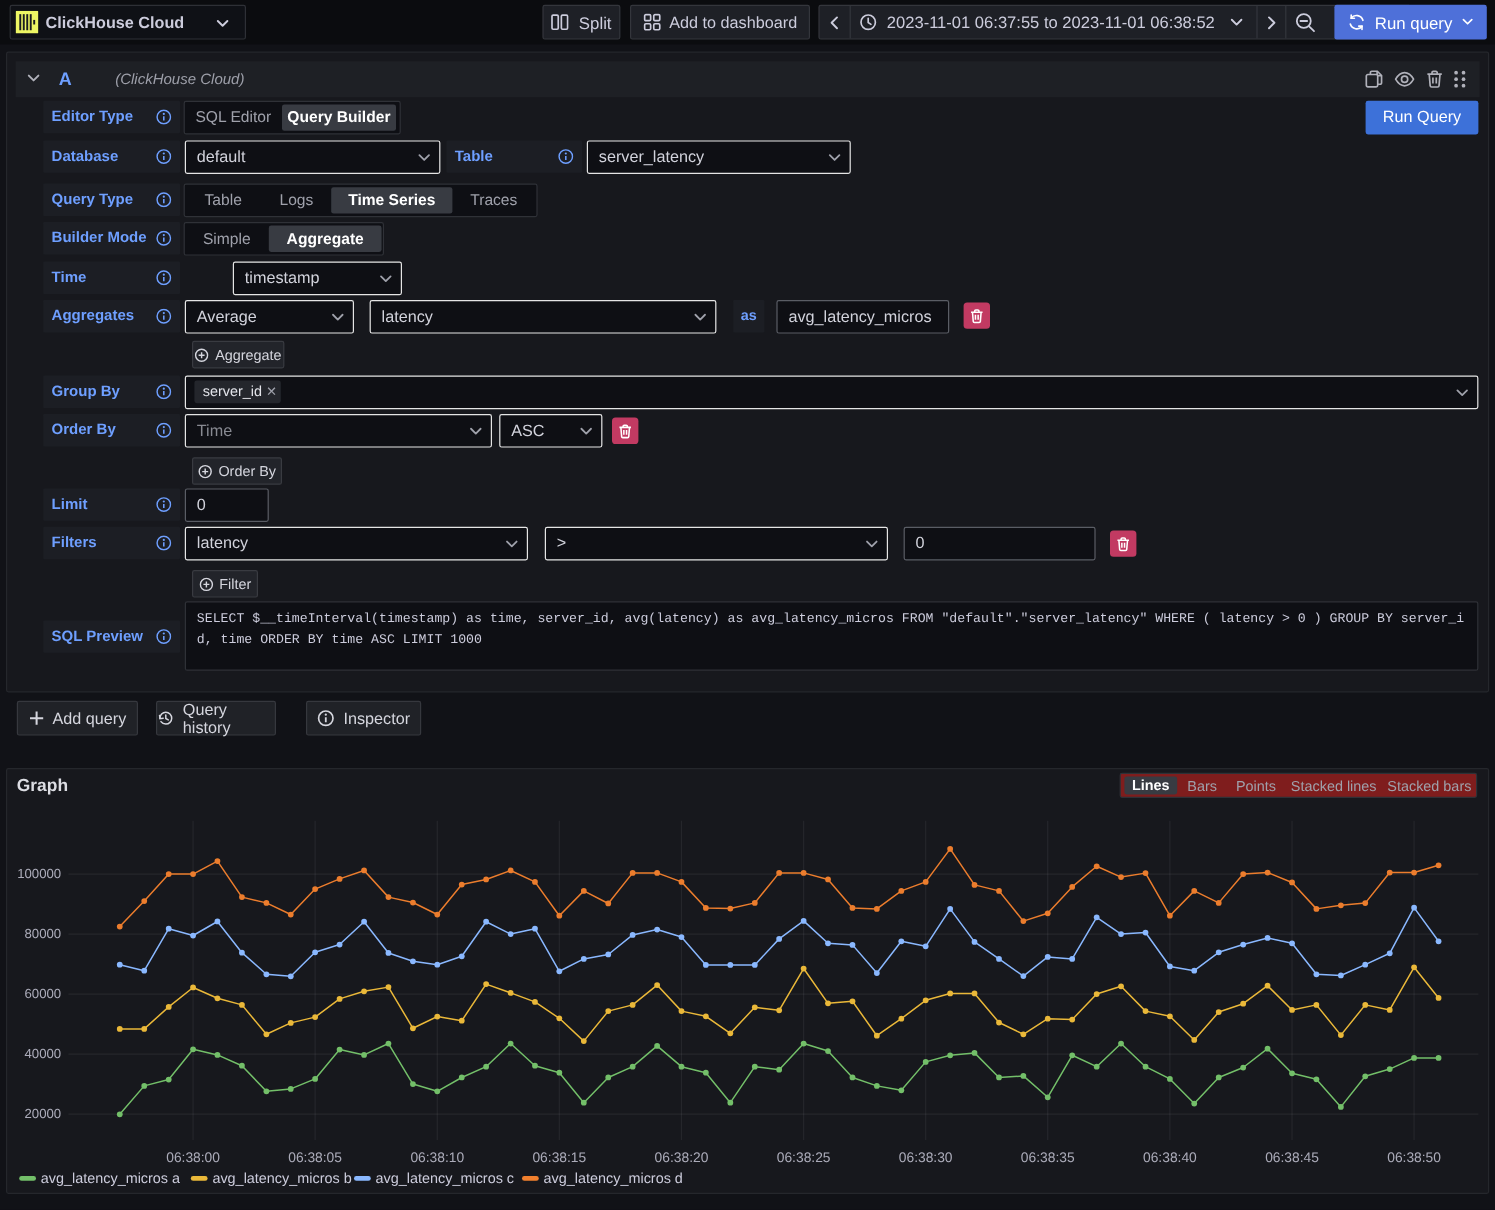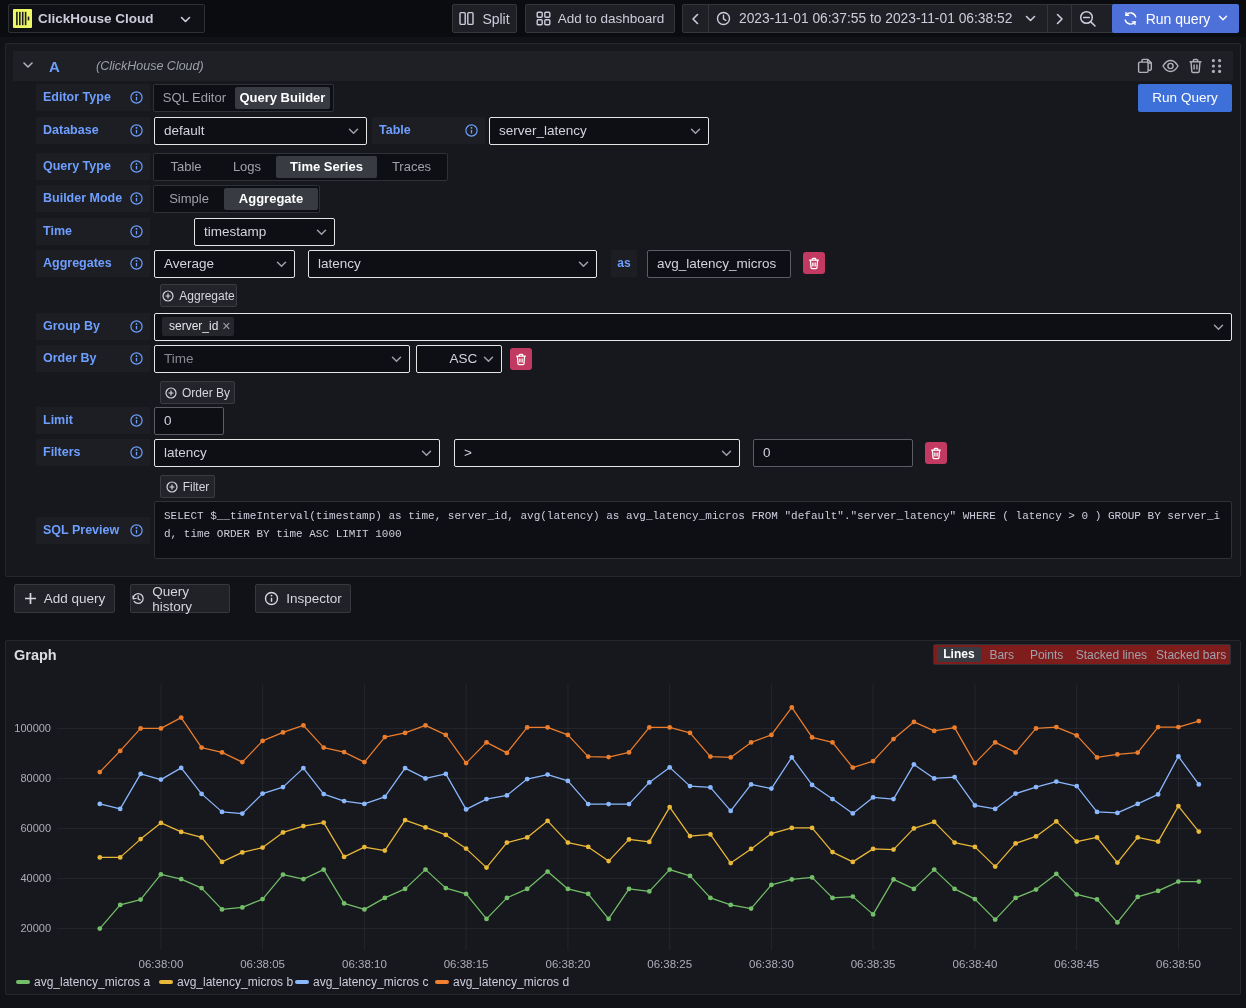--- a/index.html
+++ b/index.html
@@ -234,21 +234,21 @@
     </div>
 <div class="a" style="left:162px;top:317px;width:72px;height:19px;background:#24262c;border-radius:2px;color:#e3e4ea;font-size:12px;font-weight:500;line-height:19px;padding-left:7px;">server_id <span style="color:#9fa1ab;font-size:11px;">✕</span></div>
 <div class="lbl" style="left:36px;top:345px;width:114px;">Order By<svg width="13" height="13" viewBox="0 0 13 13">
         <circle cx="6.5" cy="6.5" r="5.6" stroke="#6e9fff" stroke-width="1.2" fill="none"></circle>
         <circle cx="6.5" cy="3.9" r="0.9" fill="#6e9fff"></circle>
         <path d="M6.5 5.9 V9.4" stroke="#6e9fff" stroke-width="1.3"></path>
       </svg></div>
 <div class="sel" style="left:154px;top:345px;width:256px;color:#888a92;">Time<svg class="car" width="11" height="11" viewBox="0 0 11 8">
         <path d="M1.5 1.8 L5.5 5.8 L9.5 1.8" stroke="#9fa1ab" stroke-width="1.5" fill="none" stroke-linecap="round" stroke-linejoin="round"></path>
       </svg></div>
-<div class="sel" style="left:416px;top:345px;width:86px;text-align:center;">ASC<svg class="car" width="11" height="11" viewBox="0 0 11 8">
+<div class="sel" style="left:416px;top:345px;width:86px;">ASC<svg class="car" width="11" height="11" viewBox="0 0 11 8">
         <path d="M1.5 1.8 L5.5 5.8 L9.5 1.8" stroke="#9fa1ab" stroke-width="1.5" fill="none" stroke-linecap="round" stroke-linejoin="round"></path>
       </svg></div>
 <div class="trash" style="left:510px;top:348px;">
       <svg width="12" height="13" viewBox="0 0 15 16">
         <g stroke="#fff" stroke-width="1.6" fill="none">
           <path d="M1.5 3.8 H13.5"></path>
           <path d="M3 3.8 L3.8 13.4 A1.2 1.2 0 0 0 5 14.5 H10 A1.2 1.2 0 0 0 11.2 13.4 L12 3.8"></path>
           <path d="M5.3 3.8 V2.6 A1.1 1.1 0 0 1 6.4 1.5 H8.6 A1.1 1.1 0 0 1 9.7 2.6 V3.8"></path>
           <path d="M6.1 6.6 V11.6 M8.9 6.6 V11.6"></path>
         </g>

